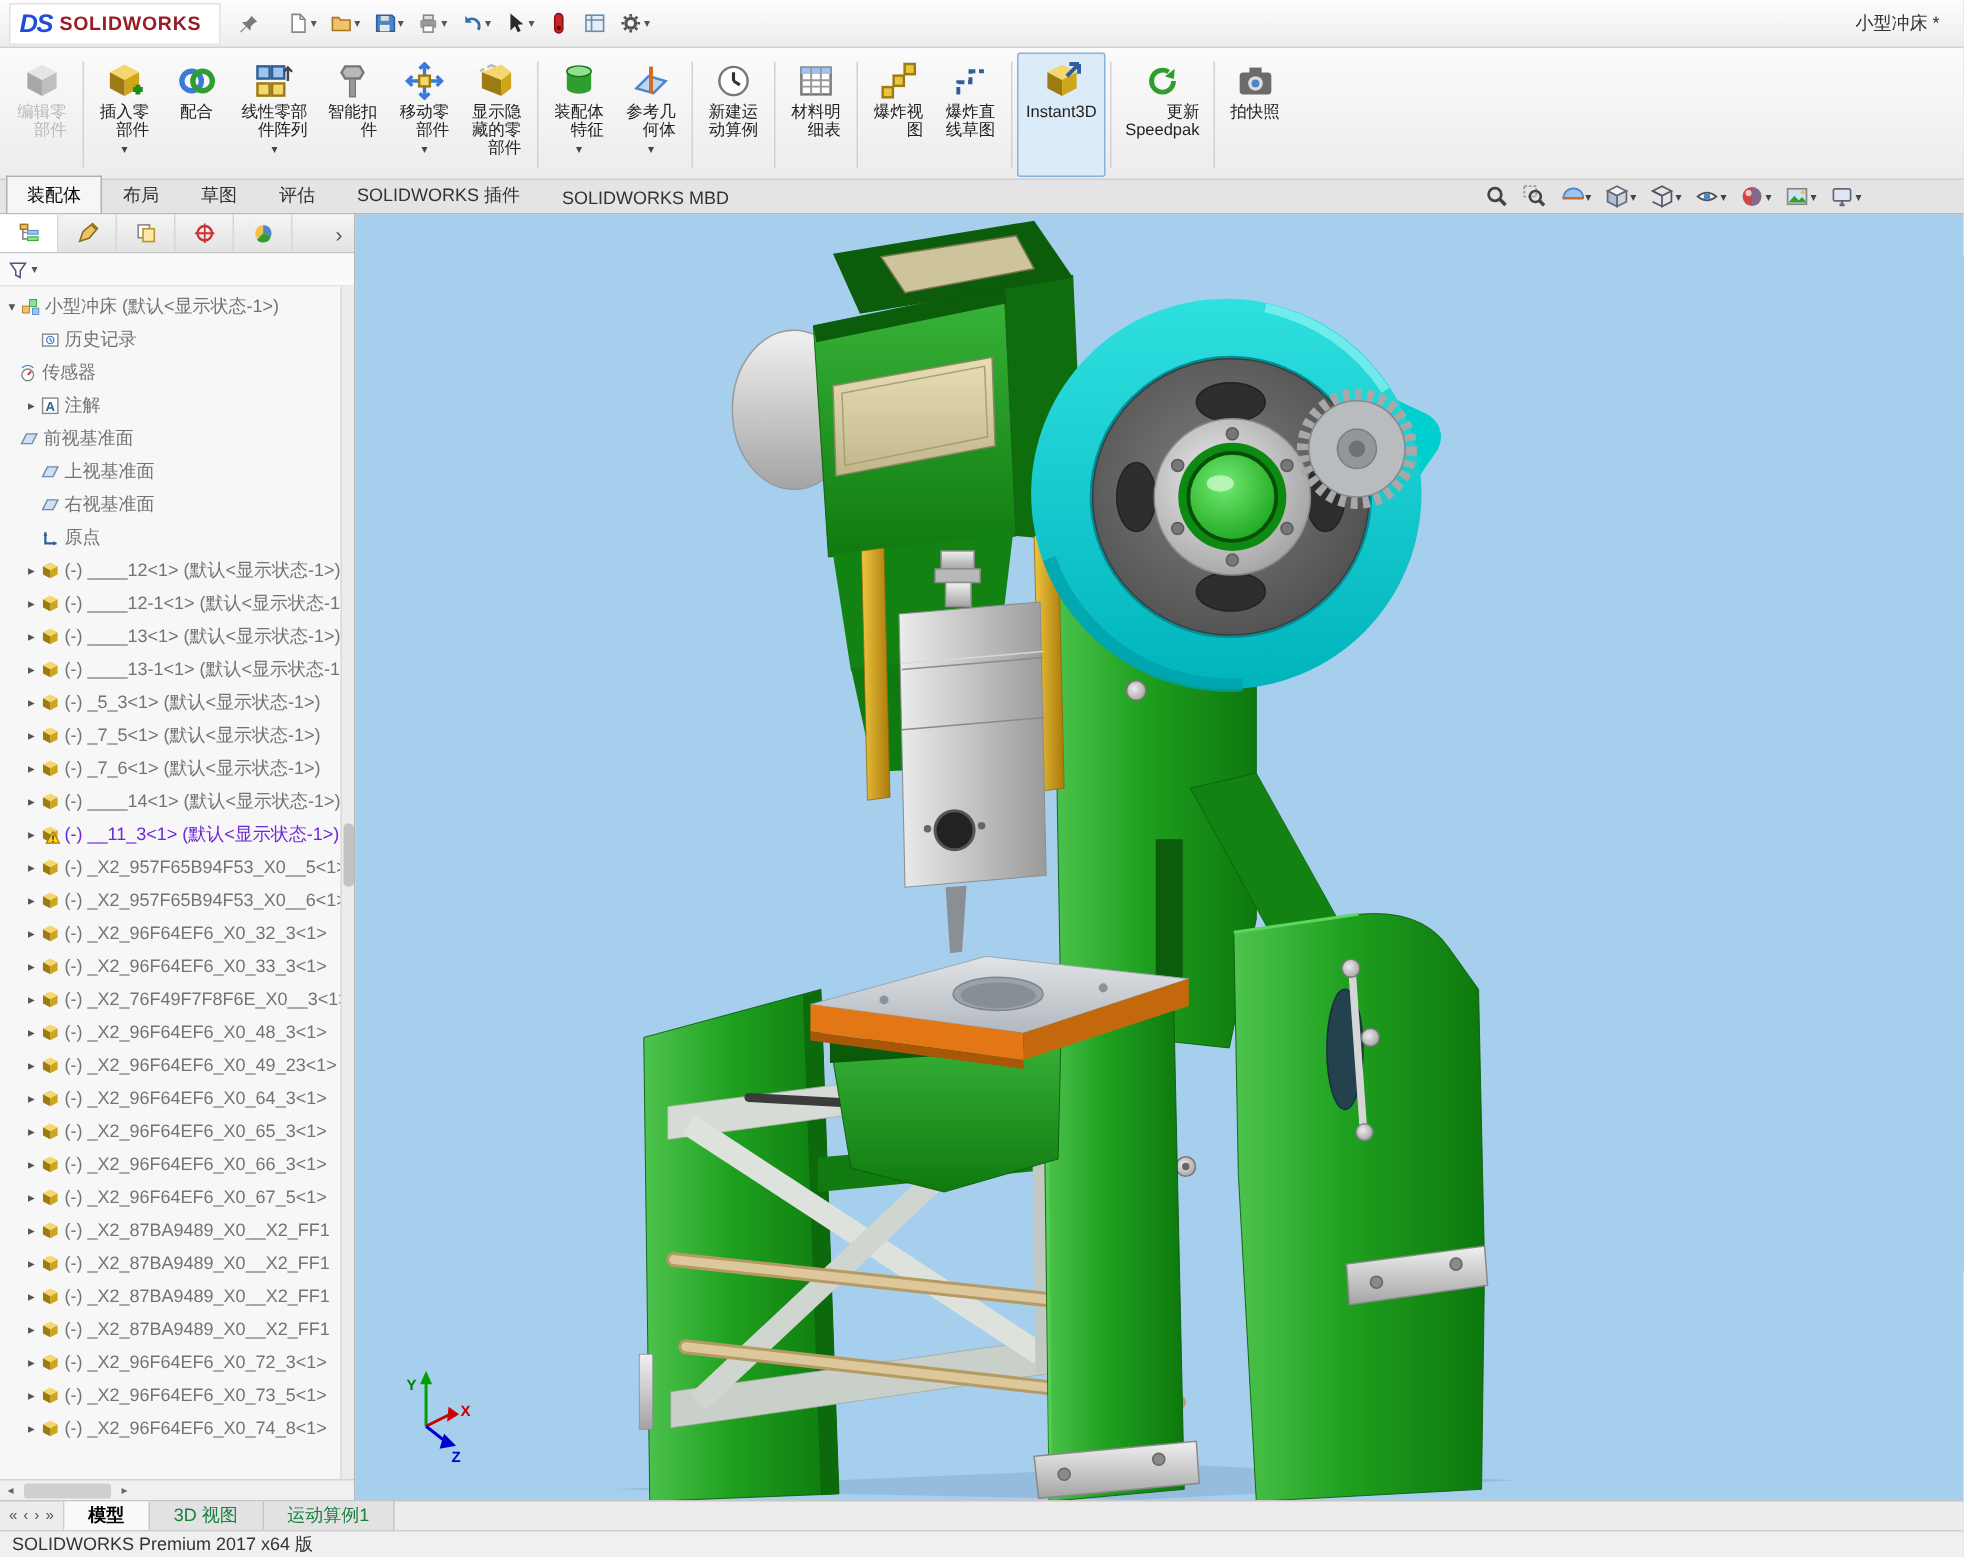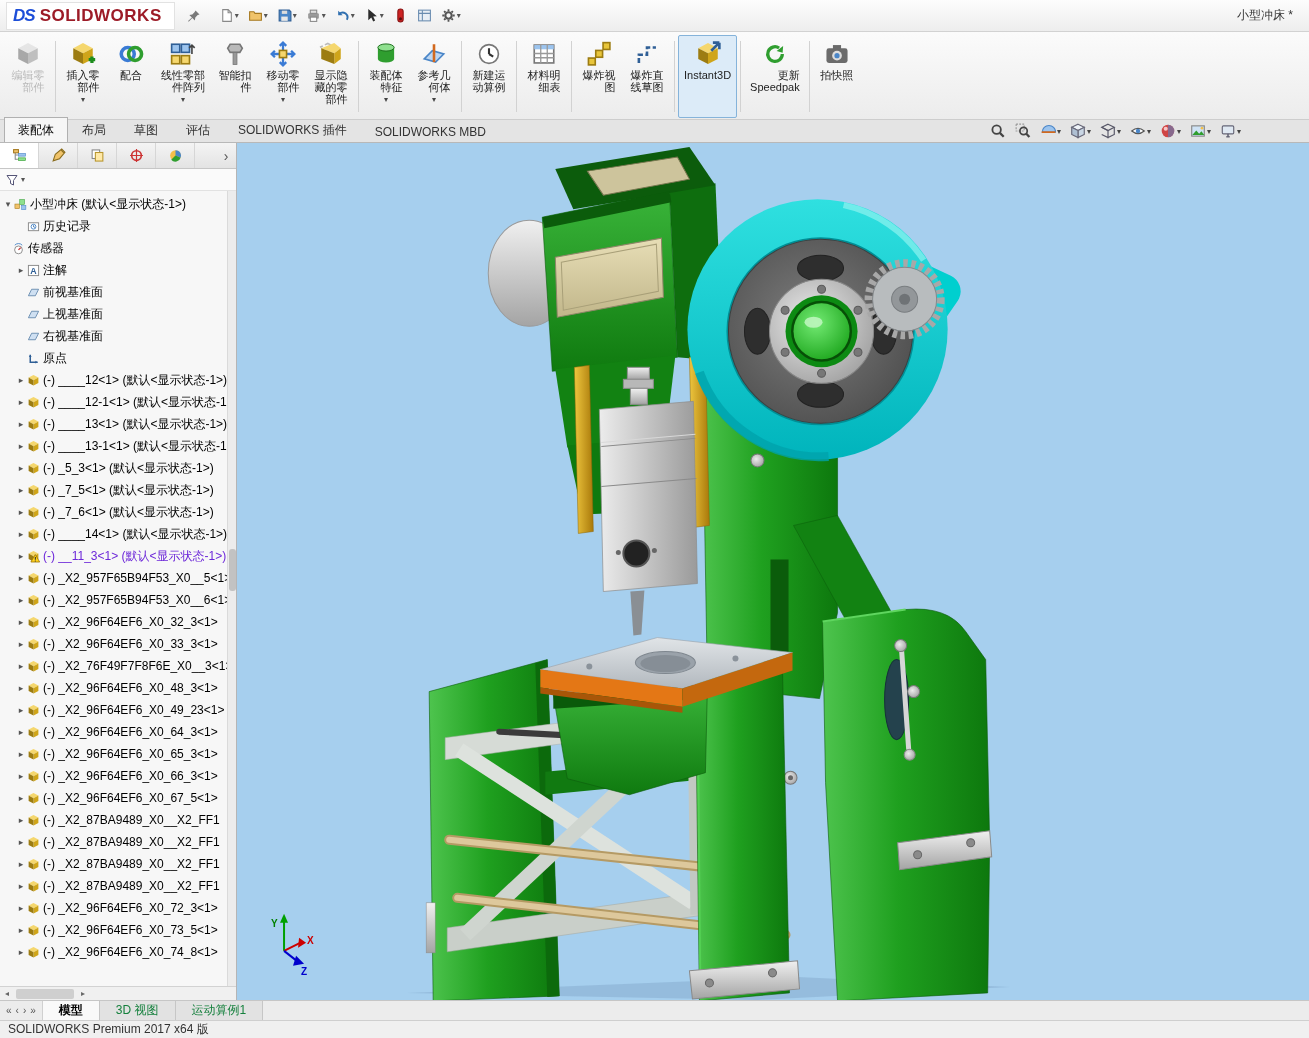--- a/index.html
+++ b/index.html
@@ -6,21 +6,21 @@
   html,body { width:1309px; height:1038px; overflow:hidden;
     font-family:"Liberation Sans","DejaVu Sans",sans-serif; font-size:12px; background:#f0f0f0; color:#222;}
   .app { width:1309px; height:1038px; display:flex; flex-direction:column; position:relative; }
 
   
   .menubar { height:32px; flex:0 0 32px; display:flex; align-items:center;
     background:linear-gradient(#fdfdfd,#ededed); border-bottom:1px solid #d2d2d2; padding:0 6px; }
   .logo { display:flex; align-items:center; gap:5px; background:#fff; border:1px solid #e2e2e2;
     height:28px; padding:0 12px 0 6px; margin-right:10px; }
   .logo-ds { font-weight:bold; font-style:italic; font-size:17px; color:#1d4ed8; letter-spacing:-1px; }
-  .logo-text { font-weight:bold; font-size:17px; color:#9c1b27; letter-spacing:.5px; }
+  .logo-text { font-weight:bold; font-size:13px; color:#9c1b27; letter-spacing:.5px; }
   .menus { display:flex; align-items:center; }
   .menu-item { padding:5px 9px; color:#222; cursor:default; }
   .pin { margin:0 6px 0 2px; display:flex; align-items:center; }
   .qicons { display:flex; align-items:center; margin-left:8px; gap:1px; }
   .qbtn { display:flex; align-items:center; padding:2px 3px; border:1px solid transparent; border-radius:2px; }
   .qbtn .dd { font-size:8px; color:#555; margin-left:1px; }
   .doc-title { margin-left:auto; padding-right:10px; color:#333; }
 
   
   .ribbon { height:88px; flex:0 0 88px; background:linear-gradient(#fbfbfb,#ececec);
@@ -54,21 +54,21 @@
   .ptab-expand { margin-left:auto; width:20px; display:flex; align-items:center; justify-content:center;
     color:#555; font-size:14px; }
   .filter-row { height:22px; flex:0 0 22px; display:flex; align-items:center; gap:2px;
     padding:0 5px; background:#fafafa; border-bottom:1px solid #e2e2e2; }
   .filter-row .dd { font-size:8px; color:#555; }
   .tree-wrap { flex:1 1 auto; position:relative; min-height:0; background:#f7f7f7; }
   .tree { position:absolute; inset:0 9px 0 0; overflow:hidden; padding-top:2px; }
   .tree-row { height:22px; display:flex; align-items:center; white-space:nowrap; overflow:hidden; }
   .expander { width:12px; flex:0 0 12px; font-size:9px; color:#555; text-align:center; }
   .ticon { display:flex; align-items:center; margin-right:3px; }
-  .tlabel { color:#000000; }
+  .tlabel { color:#737373; }
   .tree-row.warning .tlabel { color:#6d28d9; }
   .vscroll { position:absolute; top:0; right:0; width:9px; height:100%; background:#ececec; border-left:1px solid #dadada; }
   .vthumb { position:absolute; left:1px; width:7px; height:42px; top:45%; background:#c2c2c2; border-radius:3px; }
   .panel-hscroll { height:14px; flex:0 0 14px; background:#f0f0f0; border-top:1px solid #d2d2d2;
     display:flex; align-items:center; font-size:8px; color:#666; }
   .sarr { width:14px; text-align:center; }
   .hthumb { width:58px; height:10px; background:#cfcfcf; border-radius:2px; margin:0 2px; }
 
   .viewport { flex:1 1 auto; position:relative; overflow:hidden; }
   .viewport svg.model { position:absolute; inset:0; width:100%; height:100%; }
@@ -645,21 +645,21 @@
             <div class="tree-row" style="padding-left: 15px;">
               <span class="expander">▸</span>
               <span class="icon ticon">
                 <svg viewBox="0 0 14 14" width="13" height="13">
                   <rect x="1.5" y="1.5" width="11" height="11" fill="#fff" stroke="#888"></rect>
                   <text x="7" y="10.6" font-size="9.5" text-anchor="middle" fill="#2f5f96" font-weight="bold" font-family="Liberation Sans,DejaVu Sans,sans-serif">A</text>
                 </svg>
               </span>
               <span class="tlabel">注解</span>
             </div>
-            <div class="tree-row" style="padding-left: 15px;">
+            <div class="tree-row" style="padding-left: 1px;">
               <span class="expander"></span>
               <span class="icon ticon">
                 <svg viewBox="0 0 14 14" width="13" height="13">
                   <path d="M1.5 10.5 5 3.5H12.5L9 10.5Z" fill="#cfe0f2" stroke="#6a8cb0"></path>
                 </svg>
               </span>
               <span class="tlabel">前视基准面</span>
             </div>
             <div class="tree-row" style="padding-left: 15px;">
               <span class="expander"></span>

